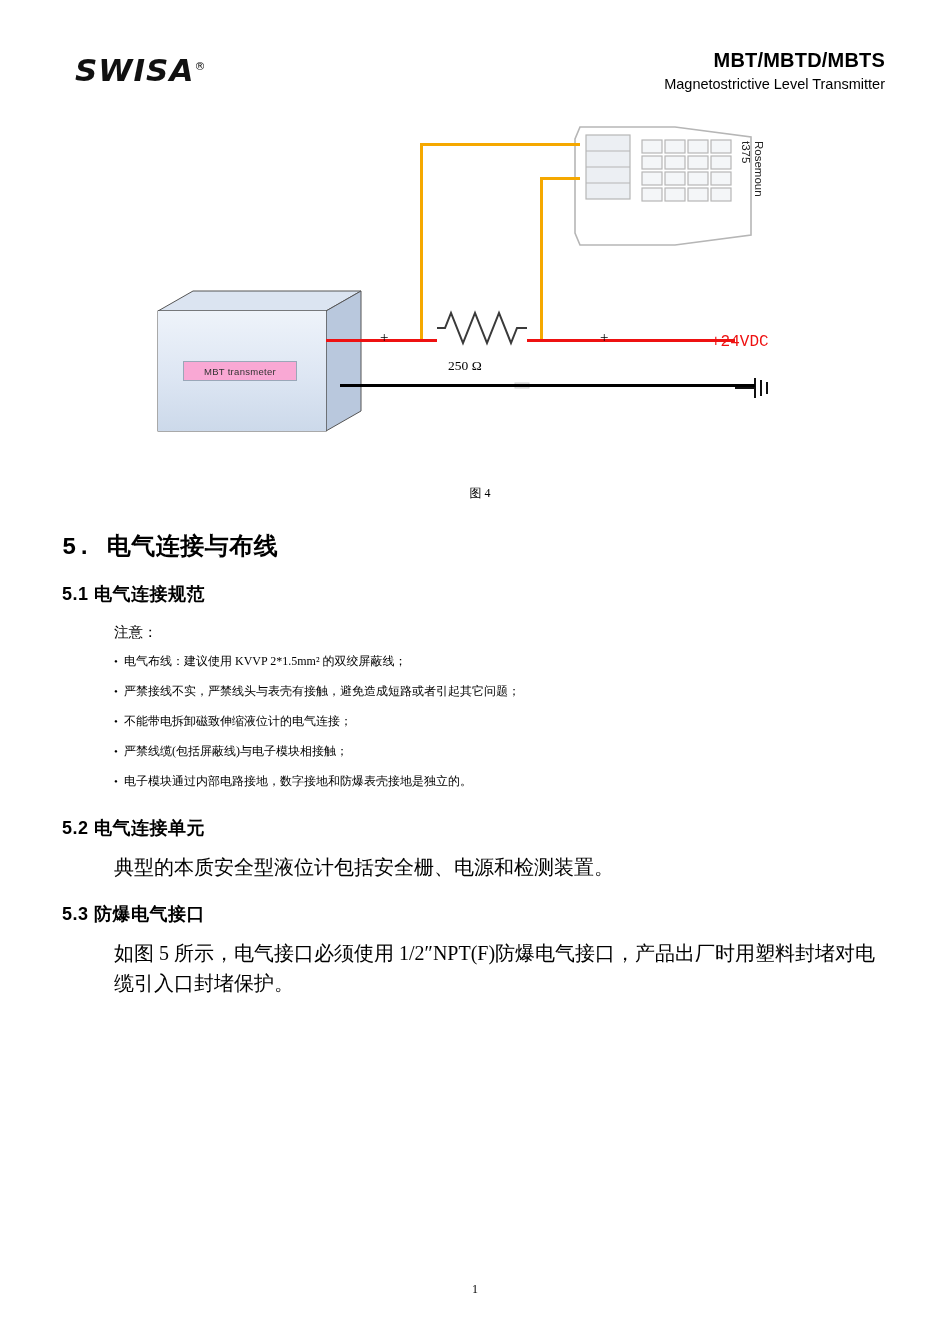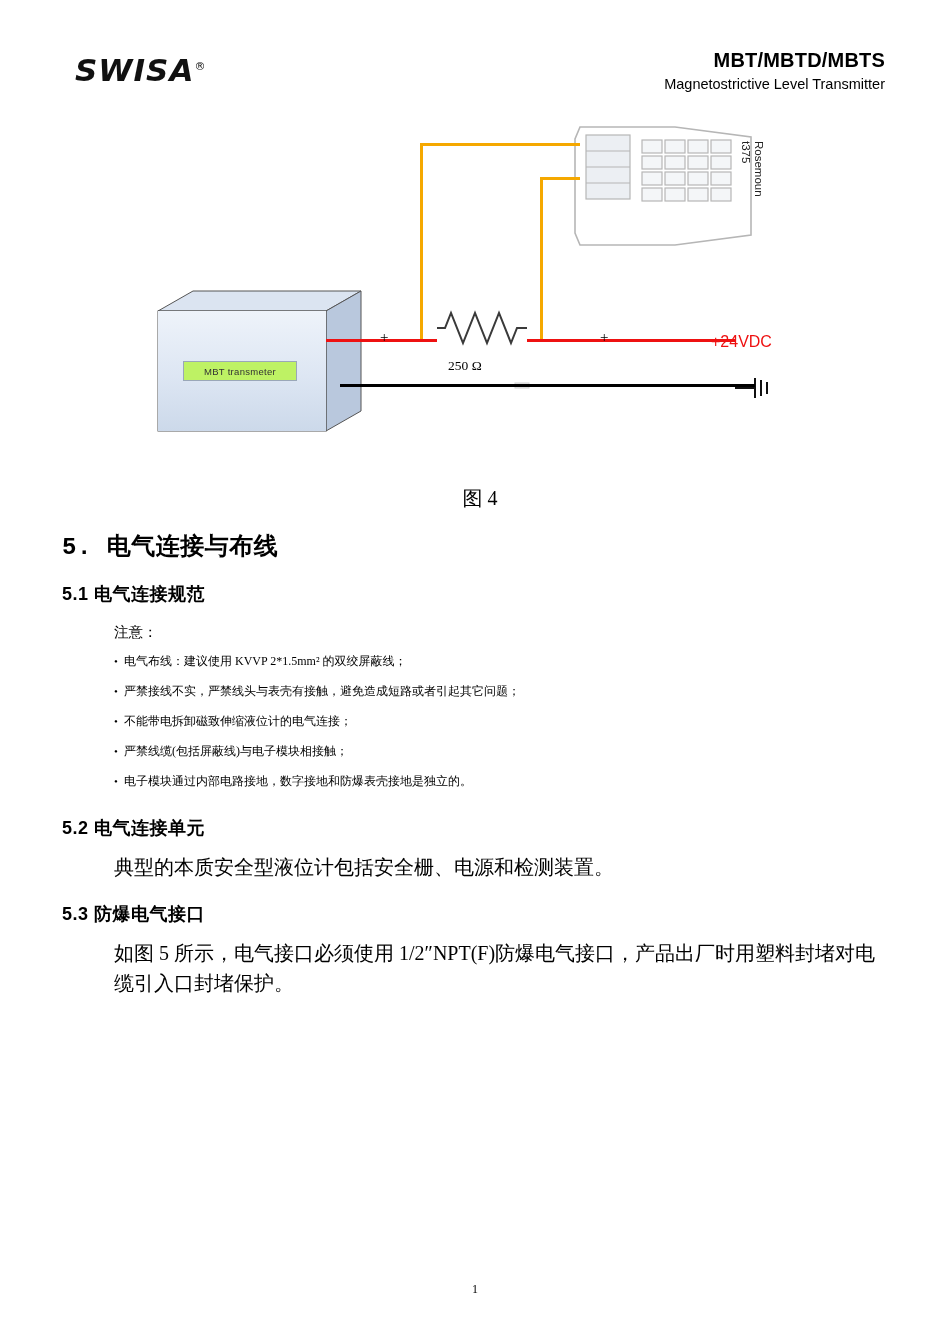--- a/index.html
+++ b/index.html
@@ -73,30 +73,30 @@
     top: 115px;
     width: 810px;
     height: 360px;
   }
   .fig-caption {
     position: absolute;
     left: 0;
     top: 370px;
     width: 810px;
     text-align: center;
-    font-size: 20px;
+    font-size: 12px;
     font-family: "Liberation Serif", serif;
   }
   .tx-label {
     position: absolute;
     left: 108px;
     top: 246px;
     width: 112px;
     height: 18px;
-    background: #bef264;
+    background: #f9a8d4;
     border: 1px solid #9aa7b8;
     font-size: 9.5px;
     color: #333;
     display: flex;
     align-items: center;
     justify-content: center;
     letter-spacing: 0.3px;
   }
 
   
@@ -124,21 +124,21 @@
     font-size: 15px;
     font-family: "Liberation Serif", serif;
     color: #000;
   }
   .vdc-label {
     position: absolute;
     left: 636px;
     top: 218px;
     font-size: 16px;
     color: #ee1111;
-    font-family: Liberation Sans, sans-serif;
+    font-family: Liberation Mono, monospace;
   }
   .res-label {
     position: absolute;
     left: 373px;
     top: 243px;
     font-size: 13.5px;
     font-family: "Liberation Serif", serif;
   }
   .rosemount-label {
     position: absolute;

